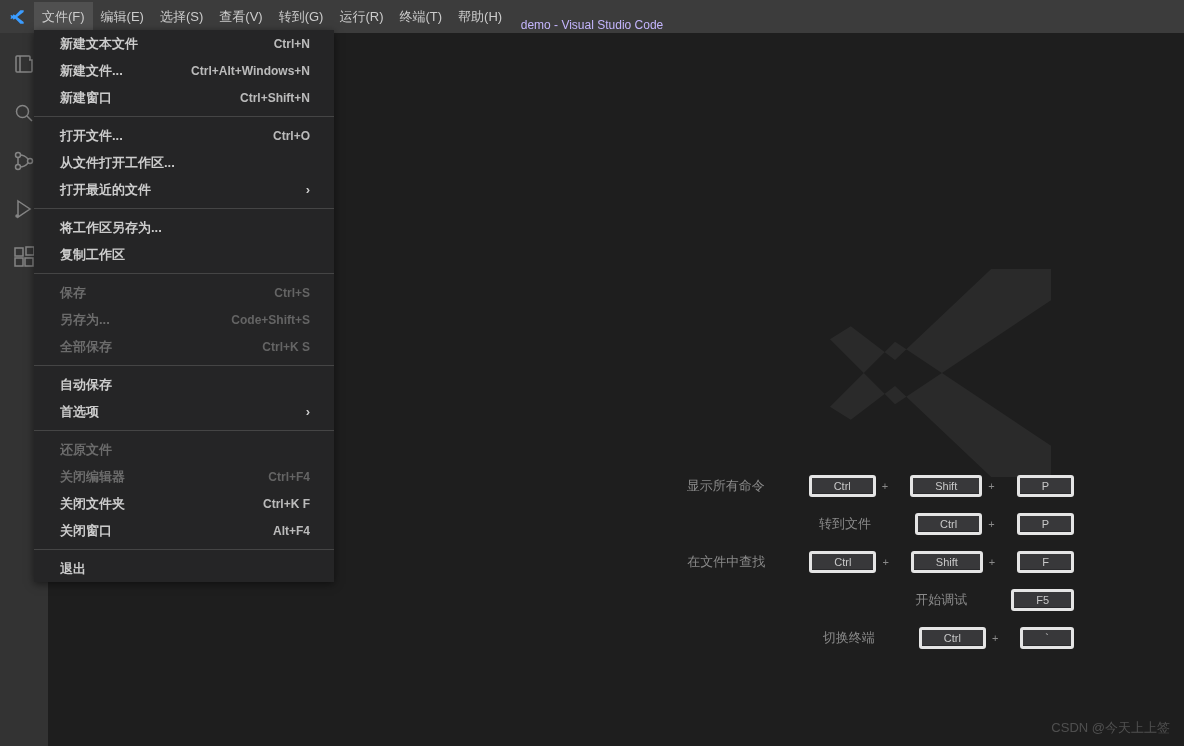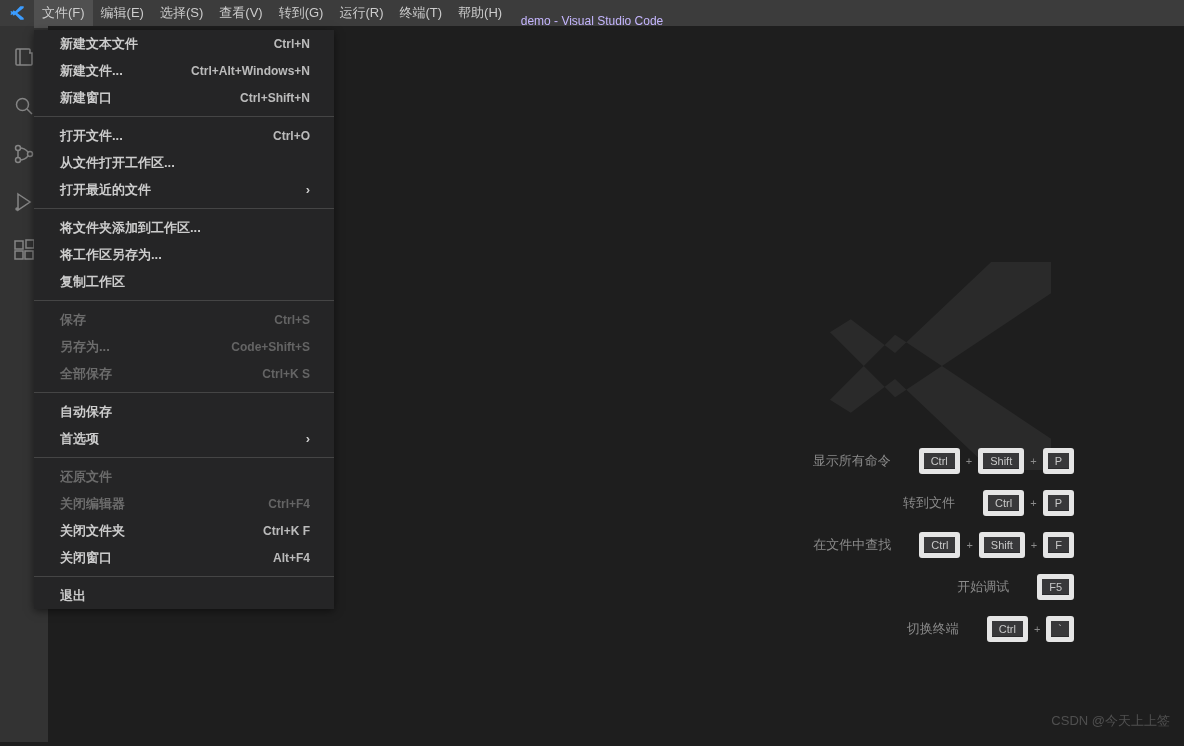--- a/index.html
+++ b/index.html
@@ -9,21 +9,21 @@
   background: #1e1e1e;
   font-family: -apple-system, "Segoe UI", "Microsoft YaHei", sans-serif;
   font-size: 13px;
   color: #cccccc;
   overflow: hidden;
   position: relative;
 }
 
 
 .title-bar {
-  height: 26px;
+  height: 33px;
   background: #3c3c3c;
   display: flex;
   align-items: center;
   position: relative;
 }
 .title-bar .vscode-icon {
   width: 34px;
   display: flex;
   align-items: center;
   justify-content: center;
@@ -130,24 +130,25 @@
   align-items: center;
   justify-content: flex-end;
   gap: 28px;
 }
 .hint-label { color: #8a8a8a; font-size: 13px; }
 .hint-keys { display: flex; align-items: center; gap: 6px; }
 .key {
   background: #38383a;
   color: #c8c8c8;
   border-radius: 3px;
-  padding: 2px 7px;
+  padding: 2px 22px;
   font-size: 11px;
-  border: 5px solid #e5e5e5;
+  border: 3px solid #e5e5e5;
   box-shadow: inset 0 -1px 0 #2a2a2c;
+  margin-left: 16px;
 }
 .plus { color: #8a8a8a; font-size: 11px; }
 
 .csdn-mark {
   position: absolute;
   right: 14px;
   bottom: 12px;
   color: #8a8a8a;
   opacity: 0.45;
   font-size: 13px;
@@ -290,23 +291,20 @@
   </div>
   <div class="row">
     <span>从文件打开工作区...</span>
   </div>
   <div class="row">
     <span>打开最近的文件</span>
     <span class="chevron">›</span>
   </div>
   <div class="sep"></div>
   <div class="row">
-    <span>将文件夹添加到工作区...</span>
-  </div>
-  <div class="row">
     <span>将工作区另存为...</span>
   </div>
   <div class="row">
     <span>复制工作区</span>
   </div>
   <div class="sep"></div>
   <div class="row disabled">
     <span>保存</span>
     <span class="shortcut">Ctrl+S</span>
   </div>

